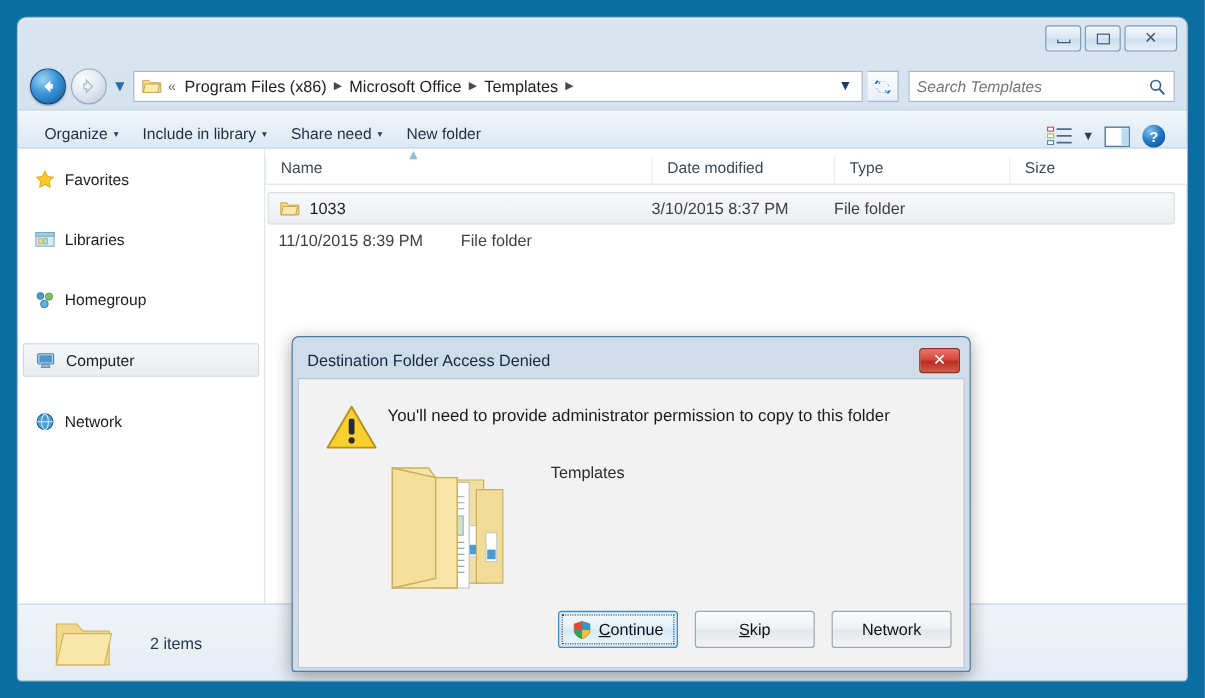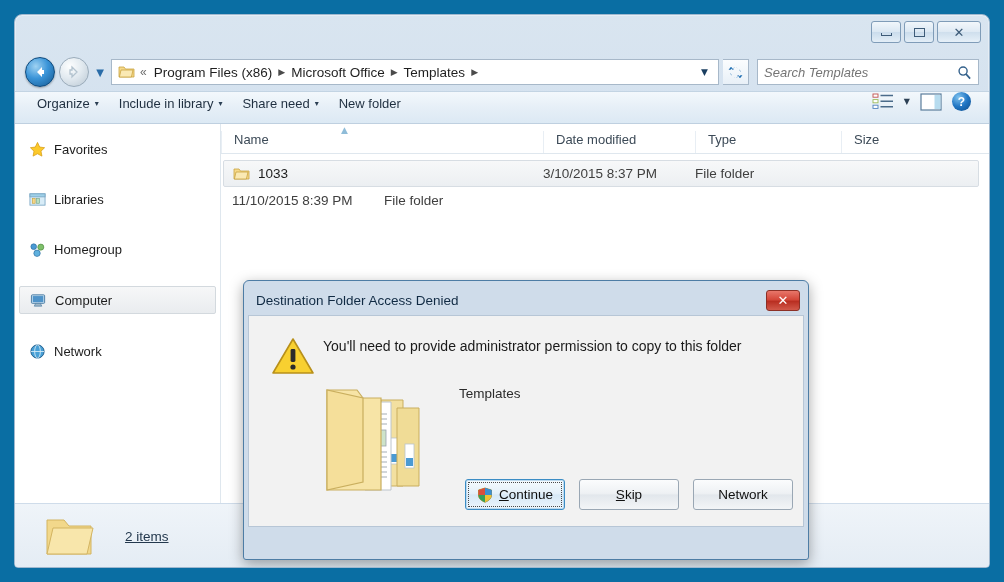--- a/index.html
+++ b/index.html
@@ -115,21 +115,21 @@
   }
   .search-icon { color: #35628c; font-size: 14px; font-family: "DejaVu Sans", sans-serif; }
 
   
   #toolbar {
     position: absolute; left: 0; top: 76px;
     width: 100%; height: 33px;
     background: linear-gradient(to bottom, #f3f8fc 0%, #e6eff7 50%, #dce9f4 100%);
     border-top: 1px solid #c3d4e3;
     border-bottom: 1px solid #bfd0e0;
-    display: flex; align-items: flex-start;
+    display: flex; align-items: flex-end;
     padding: 0 12px;
   }
   .tb-item {
     font-size: 13px; color: #1f2f40;
     padding: 4px 10px;
     display: flex; align-items: center; gap: 5px;
     white-space: nowrap;
   }
   .tb-caret { font-size: 8px; color: #2b3f54; font-family: "DejaVu Sans", sans-serif; }
   .tb-spacer { flex: 1 1 auto; }
@@ -213,21 +213,21 @@
 
   
   #status-bar {
     position: absolute; left: 0; top: 488px;
     width: 100%; height: 66px;
     background: linear-gradient(to bottom, #eff4f9 0%, #e4ecf4 100%);
     border-top: 1px solid #cfdcea;
     display: flex; align-items: center;
     padding-left: 26px; gap: 28px;
   }
-  #status-text { font-size: 13.5px; color: #23384d; text-decoration: underline; }
+  #status-text { font-size: 13.5px; color: #23384d; }
 
   
   #dialog {
     position: absolute;
     left: 228px; top: 265px;
     width: 566px; height: 280px;
     background: #cfdcea;
     border: 1px solid #4e7da5;
     border-radius: 6px 6px 3px 3px;
     box-shadow: 0 4px 14px rgba(0,0,0,0.35);
@@ -242,21 +242,21 @@
   #dialog-close {
     width: 34px; height: 21px;
     border-radius: 3px;
     border: 1px solid #8c3026;
     background: linear-gradient(to bottom, #e8776a 0%, #d4483a 45%, #b92f22 55%, #d2594a 100%);
     color: #fff; font-size: 13px; font-weight: bold;
     display: flex; align-items: center; justify-content: center;
     font-family: "DejaVu Sans", sans-serif;
   }
   #dialog-body {
-    height: 212px;
+    height: 242px;
     background: #f2f2f2;
     border: 1px solid #b7c6d6;
     position: relative;
   }
   #dialog-message {
     position: absolute; left: 74px; top: 22px;
     font-size: 14px; color: #1a1a1a;
   }
   #warn-icon { position: absolute; left: 22px; top: 20px; }
   #dialog-folder-icon { position: absolute; left: 70px; top: 62px; }

